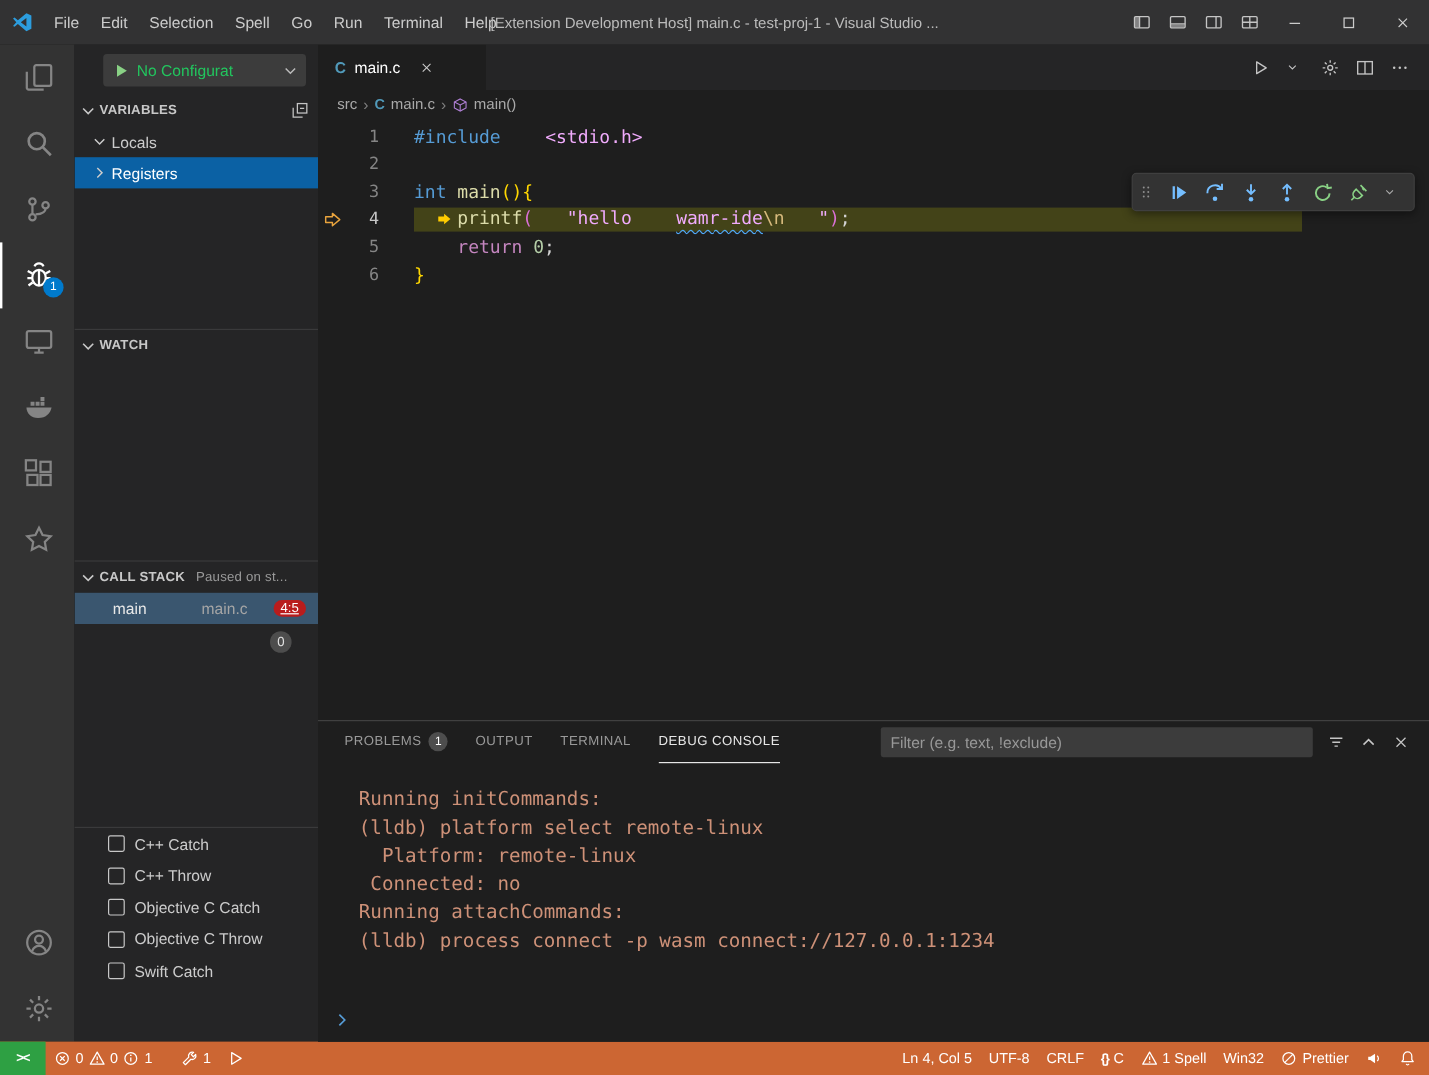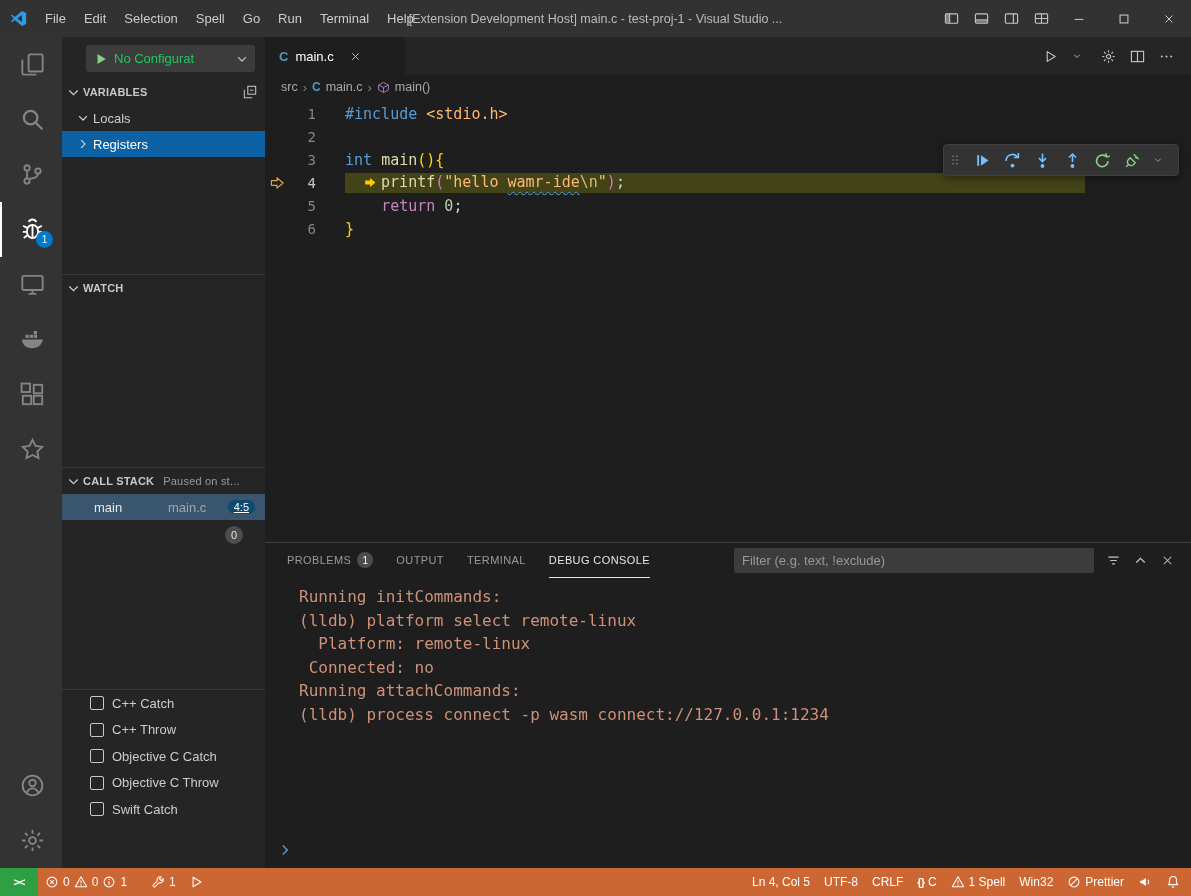--- a/index.html
+++ b/index.html
@@ -51,21 +51,21 @@
   .sec-status{font-weight:normal;color:#9A9A9A;margin-left:7px;font-size:11px;white-space:nowrap;overflow:hidden;}
   .sec-action{margin-left:auto;color:#C5C5C5;}
   .sec-action svg{width:14px;height:14px;}
   .tree-row{height:26px;flex:none;display:flex;align-items:center;gap:3px;padding-left:14px;color:#CCC;font-size:13px;}
   .tree-row .chev{color:#CCC;}
   .tree-row .chev svg{width:14px;height:14px;}
   .tree-row.selected{background:var(--selection_blue,#0B61A4);color:#FFF;font-weight:normal;}
   .cs-frame{height:26px;flex:none;display:flex;align-items:center;background:#3A566F;padding:0 10px 0 32px;}
   .cs-fn{color:#E8E8E8;width:74px;}
   .cs-file{color:#A5A5A5;flex:1;}
-  .cs-pos{background:#0c4a6e;color:#FFF;font-size:11px;padding:1px 6px;border-radius:8px;text-decoration:underline;}
+  .cs-pos{background:#b91c1c;color:#FFF;font-size:11px;padding:1px 6px;border-radius:8px;text-decoration:underline;}
   .cs-badge-row{height:30px;flex:none;display:flex;align-items:center;justify-content:flex-end;padding-right:22px;}
   .round-badge{background:#4D4D4D;color:#E0E0E0;width:18px;height:18px;border-radius:50%;font-size:11px;display:flex;align-items:center;justify-content:center;}
   .bp-row{height:26.5px;flex:none;display:flex;align-items:center;gap:8px;padding-left:28px;color:#CCC;}
   .bp-box{width:14px;height:14px;border:1.5px solid #C8C8C8;border-radius:2px;background:transparent;flex:none;}
 
   
   .editor-col{flex:1;display:flex;flex-direction:column;min-width:0;background:#1E1E1E;position:relative;}
   .tabbar{height:38px;background:#252526;display:flex;align-items:stretch;flex:none;}
   .tab{min-width:140px;background:#1E1E1E;display:flex;align-items:center;gap:7px;padding:0 10px 0 14px;color:#FFF;font-size:13px;}
   .c-ico{color:#519ABA;font-weight:bold;font-size:13px;}
@@ -83,36 +83,36 @@
   .code-area{flex:1;position:relative;font-family:"DejaVu Sans Mono",monospace;font-size:15px;padding-top:3px;overflow:hidden;}
   .code-line{height:23px;display:flex;align-items:center;}
   .gutter{width:80px;flex:none;position:relative;text-align:right;color:#858585;font-size:14px;padding-right:29px;}
   .code-line.current .gutter{color:#C6C6C6;}
   .cur-arrow{position:absolute;left:3px;top:50%;transform:translateY(-50%);}
   .cur-arrow svg{width:19px;height:15px;}
   .code-text{white-space:pre;color:#D4D4D4;flex:none;}
   .code-line.current .code-text{background:var(--current_line_highlight,rgba(255,255,0,.17));width:740px;}
   .inline-arrow{display:inline-block;width:18px;vertical-align:-2px;}
   .inline-arrow svg{width:15px;height:13px;display:inline;}
-  .tk-kw{color:#569CD6;} .tk-fn{color:#DCDCAA;} .tk-str{color:#fdba74;} .tk-esc{color:#D7BA7D;}
+  .tk-kw{color:#569CD6;} .tk-fn{color:#DCDCAA;} .tk-str{color:#f0abfc;margin-left:28px;} .tk-esc{color:#D7BA7D;}
   .tk-ctl{color:#C586C0;} .tk-num{color:#B5CEA8;} .tk-pln{color:#D4D4D4;} .tk-b1{color:#FFD700;} .tk-b2{color:#DA70D6;}
   .squiggle{text-decoration:underline;text-decoration-style:wavy;text-decoration-color:#4FA8F8;text-decoration-thickness:1px;text-underline-offset:4px;}
 
   .dbg-toolbar{position:absolute;top:45px;right:12px;height:32px;background:#333333;border:1px solid #3F3F3F;border-radius:4px;box-shadow:0 2px 8px rgba(0,0,0,.45);display:flex;align-items:center;padding:0 5px;z-index:10;}
   .dbg-btn{width:30px;height:30px;display:flex;align-items:center;justify-content:center;}
   .dbg-btn svg{width:17px;height:17px;}
   .dbg-gripper{width:18px;color:#8F8F8F;}
   .dbg-gripper svg{width:12px;height:16px;}
   .dbg-continue,.dbg-step-over,.dbg-step-into,.dbg-step-out{color:#75BEFF;}
   .dbg-restart,.dbg-disconnect{color:#89D185;}
   .dbg-chev{color:#AAA;margin-left:-4px;}
   .dbg-chev svg{width:10px;height:10px;}
 
   
-  .panel{height:326px;flex:none;display:flex;flex-direction:column;border-top:1px solid #404040;background:#1E1E1E;}
+  .panel{height:268px;flex:none;display:flex;flex-direction:column;border-top:1px solid #404040;background:#1E1E1E;gap:11px;}
   .panel-head{height:35px;flex:none;display:flex;align-items:center;padding:0 10px 0 22px;}
   .ptabs{display:flex;height:100%;}
   .ptab{margin-right:23px;font-size:11px;letter-spacing:.4px;color:#9A9A9A;display:flex;align-items:center;gap:6px;border-bottom:1px solid transparent;height:100%;}
   .ptab.active{color:#E7E7E7;border-bottom-color:#E7E7E7;}
   .ptab-badge{background:#4D4D4D;color:#FFF;font-size:10px;width:16px;height:16px;border-radius:50%;display:flex;align-items:center;justify-content:center;letter-spacing:0;}
   .panel-filter{margin-left:auto;width:360px;height:25px;background:#3C3C3C;border:none;outline:none;color:#CCC;font-size:13px;padding:0 8px;font-family:inherit;border-radius:2px;}
   .panel-filter::placeholder{color:#989898;}
   .panel-icons{display:flex;margin-left:6px;}
   .panel-icons .tb-icon{width:27px;height:35px;}
   .console{flex:1;display:flex;flex-direction:column;font-family:"DejaVu Sans Mono",monospace;font-size:16px;color:#CE9178;overflow:hidden;}

